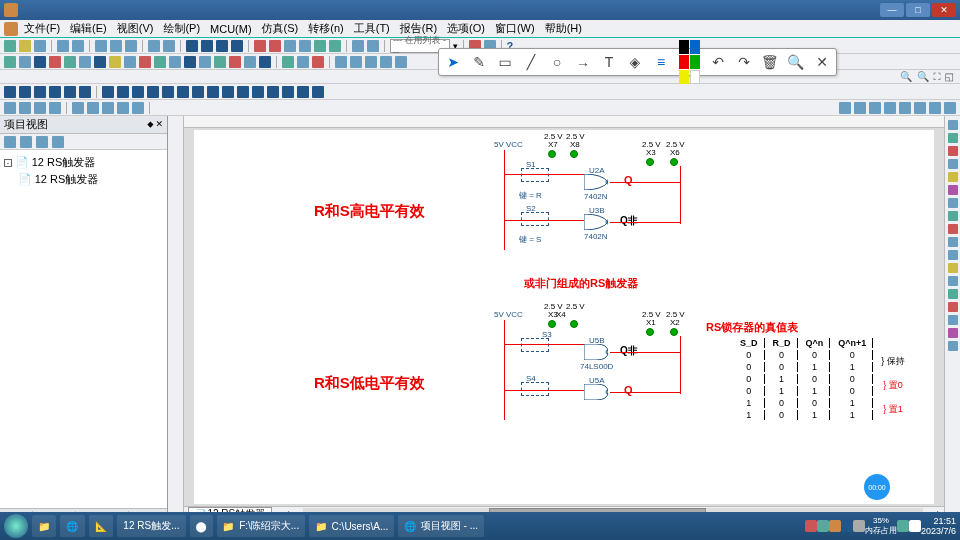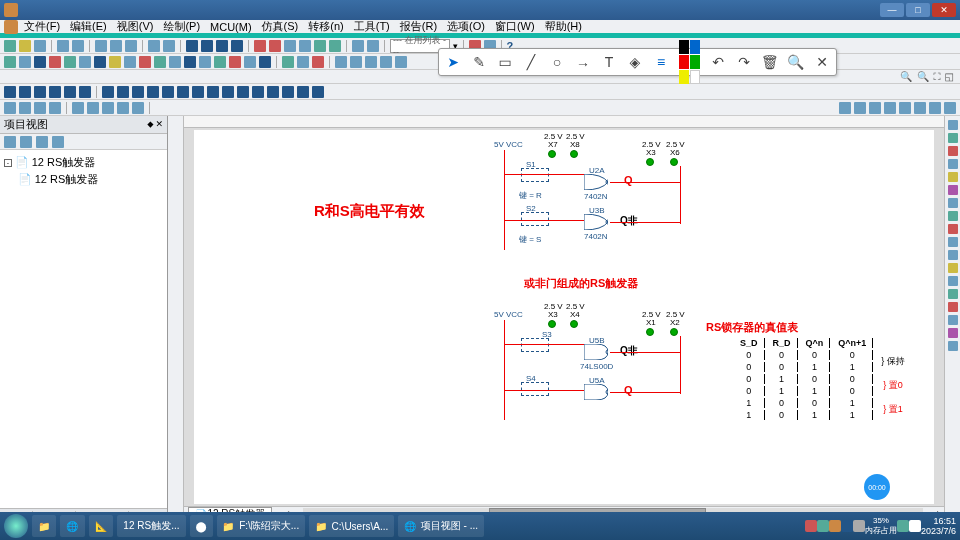--- a/index.html
+++ b/index.html
@@ -3,21 +3,21 @@
 <meta charset="utf-8">
 <style>
 * { margin:0; padding:0; box-sizing:border-box; font-family:"Microsoft YaHei",Tahoma,sans-serif; }
 body { width:960px; height:540px; overflow:hidden; background:#fff; position:relative; }
 .titlebar { height:20px; background:linear-gradient(#3a6ea5,#2d5a8e); color:#fff; display:flex; align-items:center; padding:0 4px; font-size:11px; }
 .titlebar .icon { width:14px; height:14px; background:#c84; margin-right:4px; border-radius:2px; }
 .titlebar .spacer { flex:1; }
 .winbtns { display:flex; gap:2px; }
 .winbtn { width:24px; height:14px; background:#5a8ac0; display:flex; align-items:center; justify-content:center; font-size:9px; color:#fff; border-radius:2px; }
 .winbtn.close { background:#c0392b; }
-.menubar { height:18px; background:#eef0f3; border-bottom:5px solid #14b8a6; display:flex; align-items:center; padding:0 4px; font-size:11px; gap:2px; }
+.menubar { height:18px; background:#eef0f3; border-bottom:1px solid #14b8a6; display:flex; align-items:center; padding:0 4px; font-size:11px; gap:2px; }
 .menubar .mi { padding:0 4px; color:#000; }
 .menubar .icon-sm { width:14px; height:14px; background:#c84; border-radius:2px; }
 .toolbar { height:16px; background:#eef0f3; border-bottom:1px solid #ccc; display:flex; align-items:center; padding:0 4px; gap:3px; }
 .tb-ico { width:12px; height:12px; background:#6a9ec0; border-radius:1px; flex-shrink:0; }
 .tb-ico.g { background:#5a9; }
 .tb-ico.r { background:#c55; }
 .tb-ico.b { background:#258; }
 .tb-ico.y { background:#cb4; }
 .tb-sep { width:1px; height:12px; background:#aaa; margin:0 2px; flex-shrink:0; }
 .tb-combo { width:60px; height:14px; border:1px solid #999; background:#fff; font-size:9px; display:flex;align-items:center;padding:0 2px;color:#666; }
@@ -294,20 +294,21 @@
         <div class="si r"></div>
         <div class="si"></div>
         <div class="si p"></div>
         <div class="si"></div>
     </div>
 
     <div class="canvas">
 
       <div class="ann-red" style="left:120px;top:72px;font-size:15px">R和S高电平有效</div>
       <div class="ann-red" style="left:330px;top:146px;font-size:11px">或非门组成的RS触发器</div>
+      <div class="ann-red" style="left:120px;top:244px;font-size:15px">R和S低电平有效</div>
 
       <span class="chip-label" style="left:300px;top:10px">5V
 VCC</span>
       <span class="chip-label" style="left:350px;top:2px;color:#000">2.5 V</span>
       <span class="chip-label" style="left:372px;top:2px;color:#000">2.5 V</span>
       <span class="chip-label" style="left:354px;top:10px;color:#000">X7</span>
       <span class="chip-label" style="left:376px;top:10px;color:#000">X8</span>
       <div class="probe" style="left:354px;top:20px"></div>
       <div class="probe" style="left:376px;top:20px"></div>
       <span class="chip-label" style="left:448px;top:10px;color:#000">2.5 V</span>
@@ -344,21 +345,21 @@
       <div class="wire-r" style="left:310px;top:90px;width:80px;height:1px"></div>
       <div class="wire-r" style="left:416px;top:52px;width:70px;height:1px"></div>
       <div class="wire-r" style="left:416px;top:92px;width:70px;height:1px"></div>
       <div class="wire-r" style="left:486px;top:36px;width:1px;height:58px"></div>
 
       <span class="chip-label" style="left:300px;top:180px">5V
 VCC</span>
       <span class="chip-label" style="left:350px;top:172px;color:#000">2.5 V</span>
       <span class="chip-label" style="left:372px;top:172px;color:#000">2.5 V</span>
       <span class="chip-label" style="left:354px;top:180px;color:#000">X3</span>
-      <span class="chip-label" style="left:376px;top:180px;color:#000">X4</span>
+      <span class="chip-label" style="left:362px;top:180px;color:#000">X4</span>
       <div class="probe" style="left:354px;top:190px"></div>
       <div class="probe" style="left:376px;top:190px"></div>
       <span class="chip-label" style="left:448px;top:180px;color:#000">2.5 V</span>
       <span class="chip-label" style="left:472px;top:180px;color:#000">2.5 V</span>
       <span class="chip-label" style="left:452px;top:188px;color:#000">X1</span>
       <span class="chip-label" style="left:476px;top:188px;color:#000">X2</span>
       <div class="probe" style="left:452px;top:198px"></div>
       <div class="probe" style="left:476px;top:198px"></div>
 
       <div class="sw-box" style="left:327px;top:208px"></div>
@@ -476,17 +477,17 @@
     <div class="tray-ico" style="background:#c84"></div>
     <div class="tray-ico" style="background:#258"></div>
     <div class="tray-ico" style="background:#aaa"></div>
     <div class="battery">
         <span>35%</span>
         <span>内存占用</span>
       </div>
     <div class="tray-ico" style="background:#5a9"></div>
     <div class="tray-ico" style="background:#fff"></div>
     <div style="text-align:right">
-      <div>16:51</div>
+      <div>21:51</div>
         <div>2023/7/6</div>
     </div>
   </div>
 </div>
 
 </body></html>

